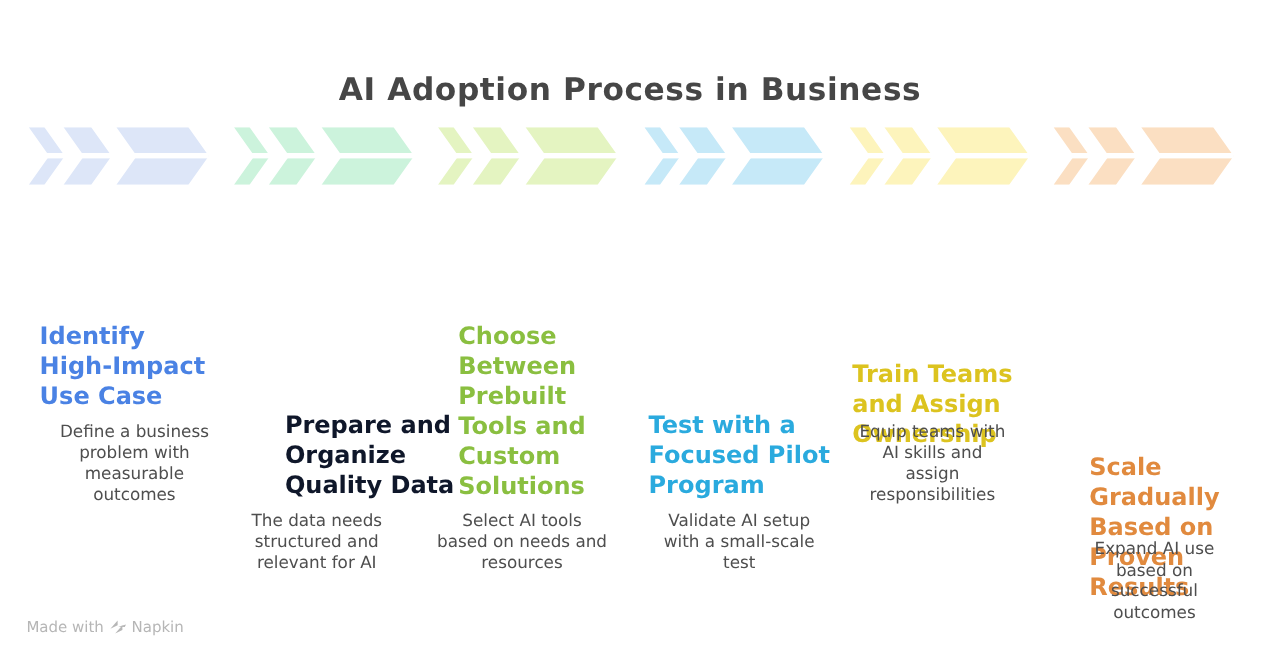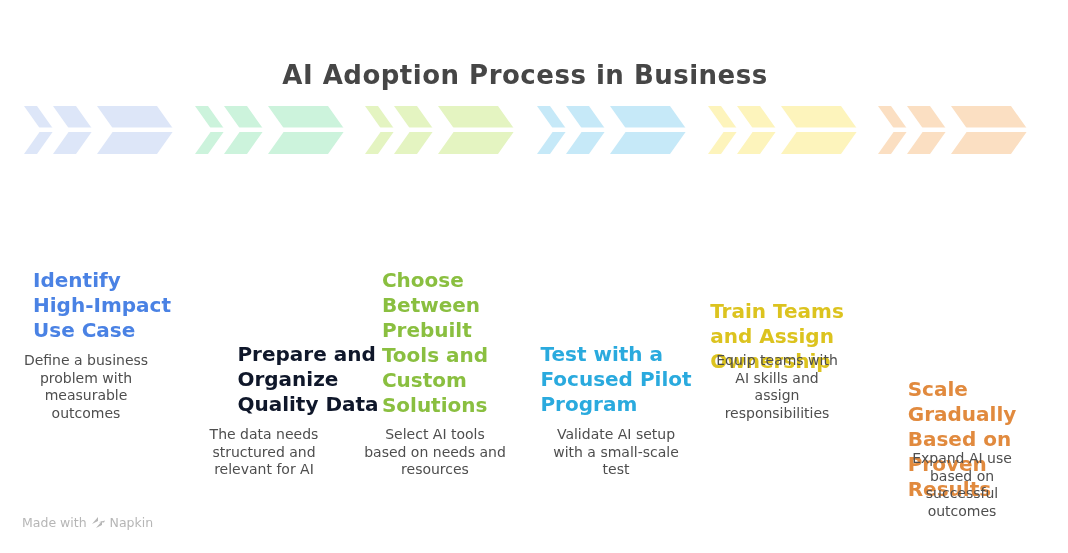--- a/index.html
+++ b/index.html
@@ -119,21 +119,21 @@
 Custom
 Solutions</div>
   <div class="step-heading" style="left: 777px; top: 268px; color: rgb(220, 195, 31); margin-top: 31px;">Train Teams
 and Assign
 Ownership</div>
   <div class="step-heading" style="left: 962px; top: 342px; color: rgb(225, 138, 62); margin-top: 35px;">Scale
 Gradually
 Based on
 Proven Results</div>
 
-  <div class="step-desc" style="left:86px; top:352px">Define a business
+  <div class="step-desc" style="left:112px; top:352px">Define a business
 problem with
 measurable
 outcomes</div>
   <div class="step-desc" style="left:264px; top:426px">The data needs
 structured and
 relevant for AI</div>
   <div class="step-desc" style="left:435px; top:426px">Select AI tools
 based on needs and
 resources</div>
   <div class="step-desc" style="left:616px; top:426px">Validate AI setup

